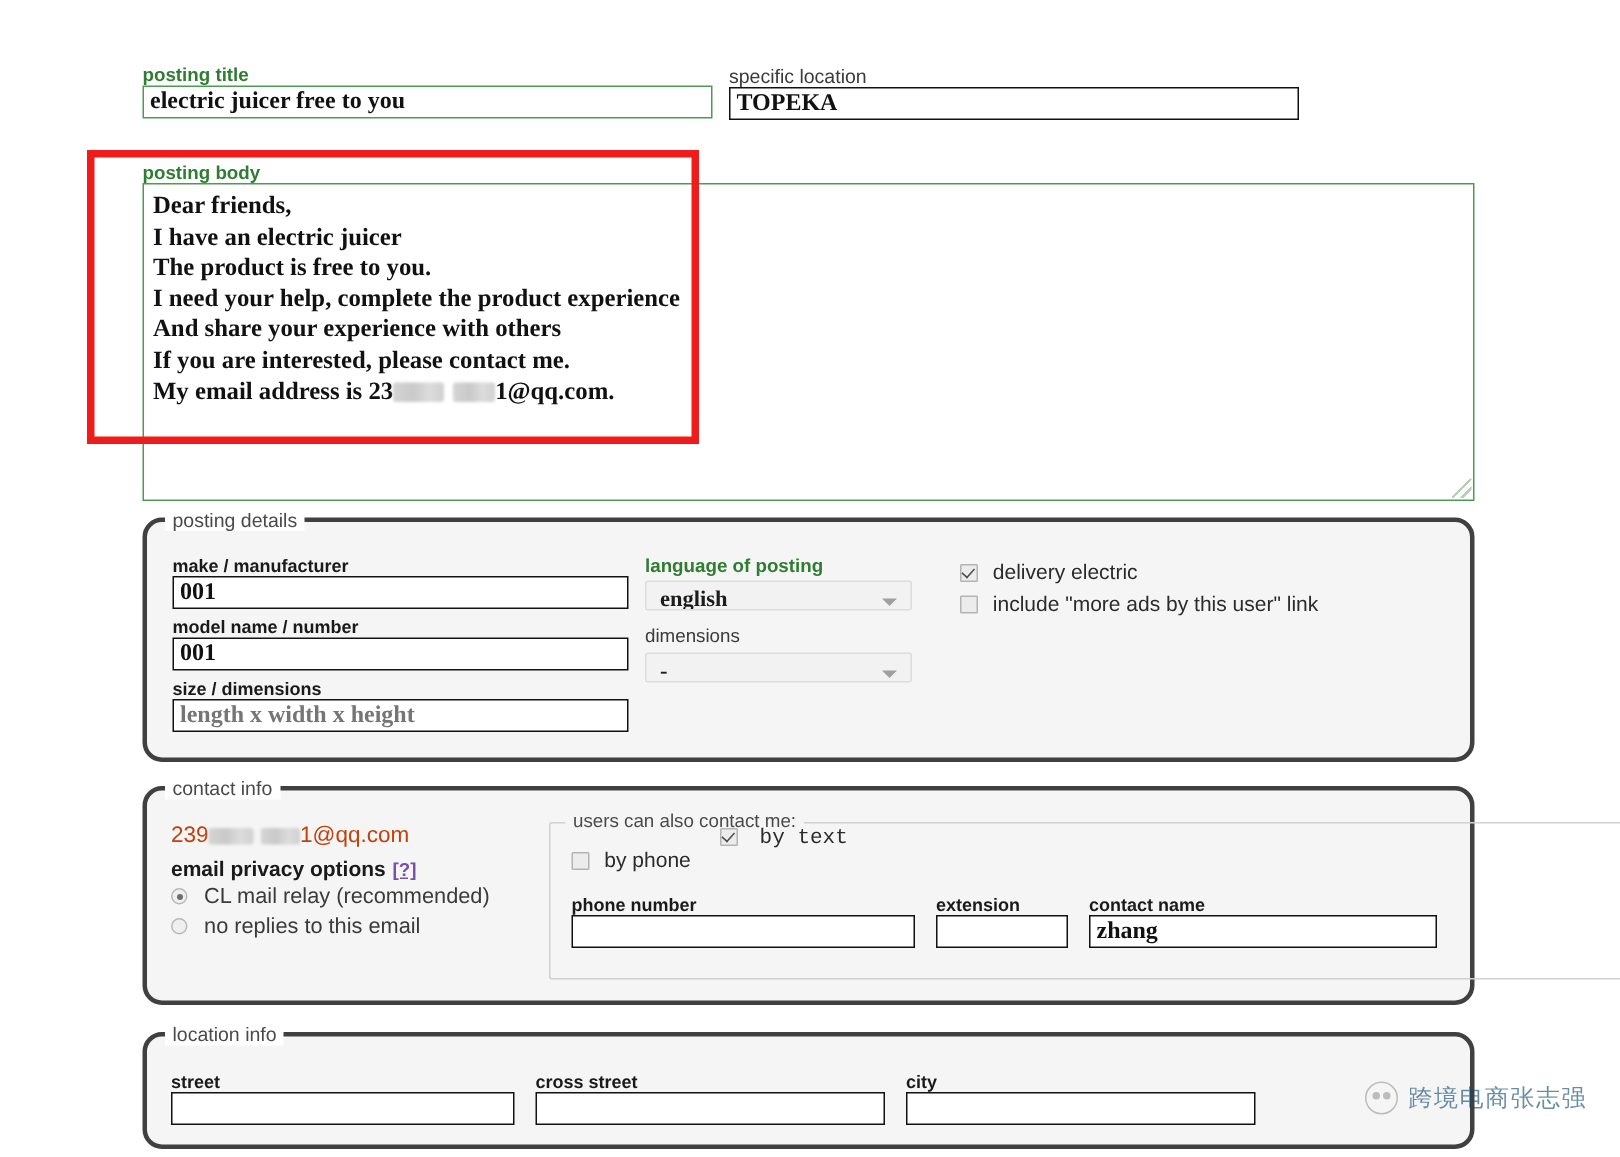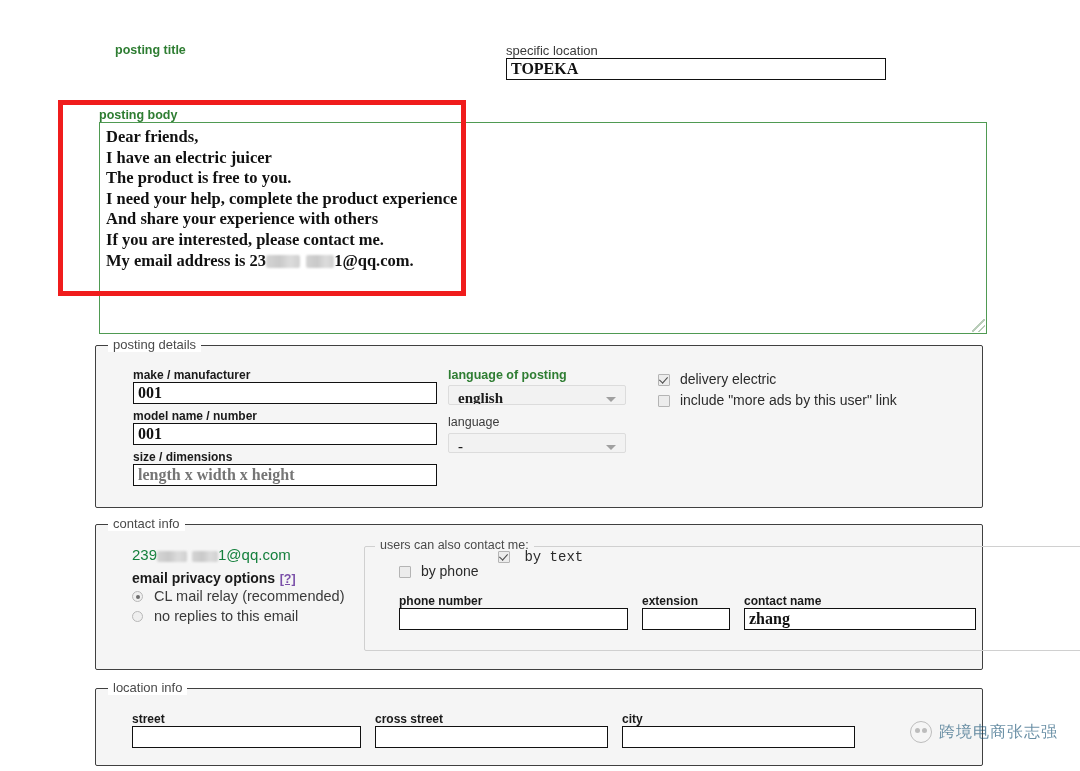--- a/index.html
+++ b/index.html
@@ -50,29 +50,29 @@
     font-size: 16px;
     color: #111;
     padding: 0 4px;
     outline: none;
     display: block;
   }
   .inp.green-border { border: 1px solid #4f9a52; }
   .inp.placeholder { color: #1d4ed8; }
 
   
-  .fld { position: absolute; margin-left: 20px; }
+  .fld { position: absolute; }
 
   
   #f-title { left: 95px;  top: 43px;  width: 380px; }
   #f-loc   { left: 486px; top: 43px;  width: 380px; }
   #f-zip   { left: 878px; top: 41px;  width: 104px; }
 
   
-  #f-body { left: 79px; top: 108px; width: 812px; }
+  #f-body { left: 95px; top: 108px; width: 812px; }
   #body-area {
     width: 888px;
     height: 212px;
     border: 1px solid #4f9a52;
     background: #fff;
     position: relative;
     padding: 4px 6px 0 6px;
     overflow: hidden;
   }
   #body-text {
@@ -115,22 +115,22 @@
     width: 408px; height: 196px;
     border: 5px solid #f01c1c;
     pointer-events: none;
     z-index: 30;
   }
 
   
   .fieldset {
     position: absolute;
     background: #f5f5f5;
-    border: 1px solid #404040;
-    border-radius: 2px;
+    border: 3px solid #404040;
+    border-radius: 13px;
   }
   .fieldset > .legend {
     position: absolute;
     top: -9px;
     left: 12px;
     background: #ffffff;
     padding: 0 5px;
     font-size: 13px;
     color: #4a4a4a;
     line-height: 15px;
@@ -225,21 +225,21 @@
     right: 9px; top: 11px;
     width: 0; height: 0;
     border-left: 5px solid transparent;
     border-right: 5px solid transparent;
     border-top: 5px solid #a0a0a0;
   }
 
   
   #email-line {
     font-size: 15px;
-    color: #15803d;
+    color: #c2410c;
     line-height: 18px;
     white-space: nowrap;
   }
   #privacy-label { font-size: 14px; font-weight: 700; color: #1a1a1a; }
   #privacy-help {
     color: #7a4fa8;
     text-decoration: underline;
     font-size: 12.5px;
     font-weight: 700;
     cursor: pointer;
@@ -288,20 +288,21 @@
     font-family: "DejaVu Sans", sans-serif;
   }
 </style>
 </head>
 <body>
 
 <div id="page">
 
   <div class="fld" id="f-title">
     <div class="lbl-green">posting title</div>
+    <input class="inp green-border" type="text" value="electric juicer free to you" style="">
   </div>
 
   <div class="fld" id="f-loc">
     <div class="lbl-gray">specific location</div>
     <input class="inp" type="text" value="TOPEKA" style="">
   </div>
 
 
   <div class="fld" id="f-body">
     <div class="lbl-green">posting body</div>
@@ -333,21 +334,21 @@
 
     <div class="fld" style="left:332px; top:22px;">
       <div class="lbl-green">language of posting</div>
       <div class="sel" style="margin-top:3px;">
         <span>english</span>
         <span class="arrow"></span>
       </div>
     </div>
 
     <div class="fld" style="left:332px; top:69px;">
-      <div class="lbl-gray" style="font-size:12.5px;">language</div>
+      <div class="lbl-gray" style="font-size:12.5px;">dimensions</div>
       <div class="sel" style="margin-top:3px;">
         <span>-</span>
         <span class="arrow"></span>
       </div>
     </div>
 
     <div class="fld" style="left:542px; top:24px;">
       <div class="chk-row">
         <span class="cbx checked"></span>
         <span class="txt">delivery electric</span>

